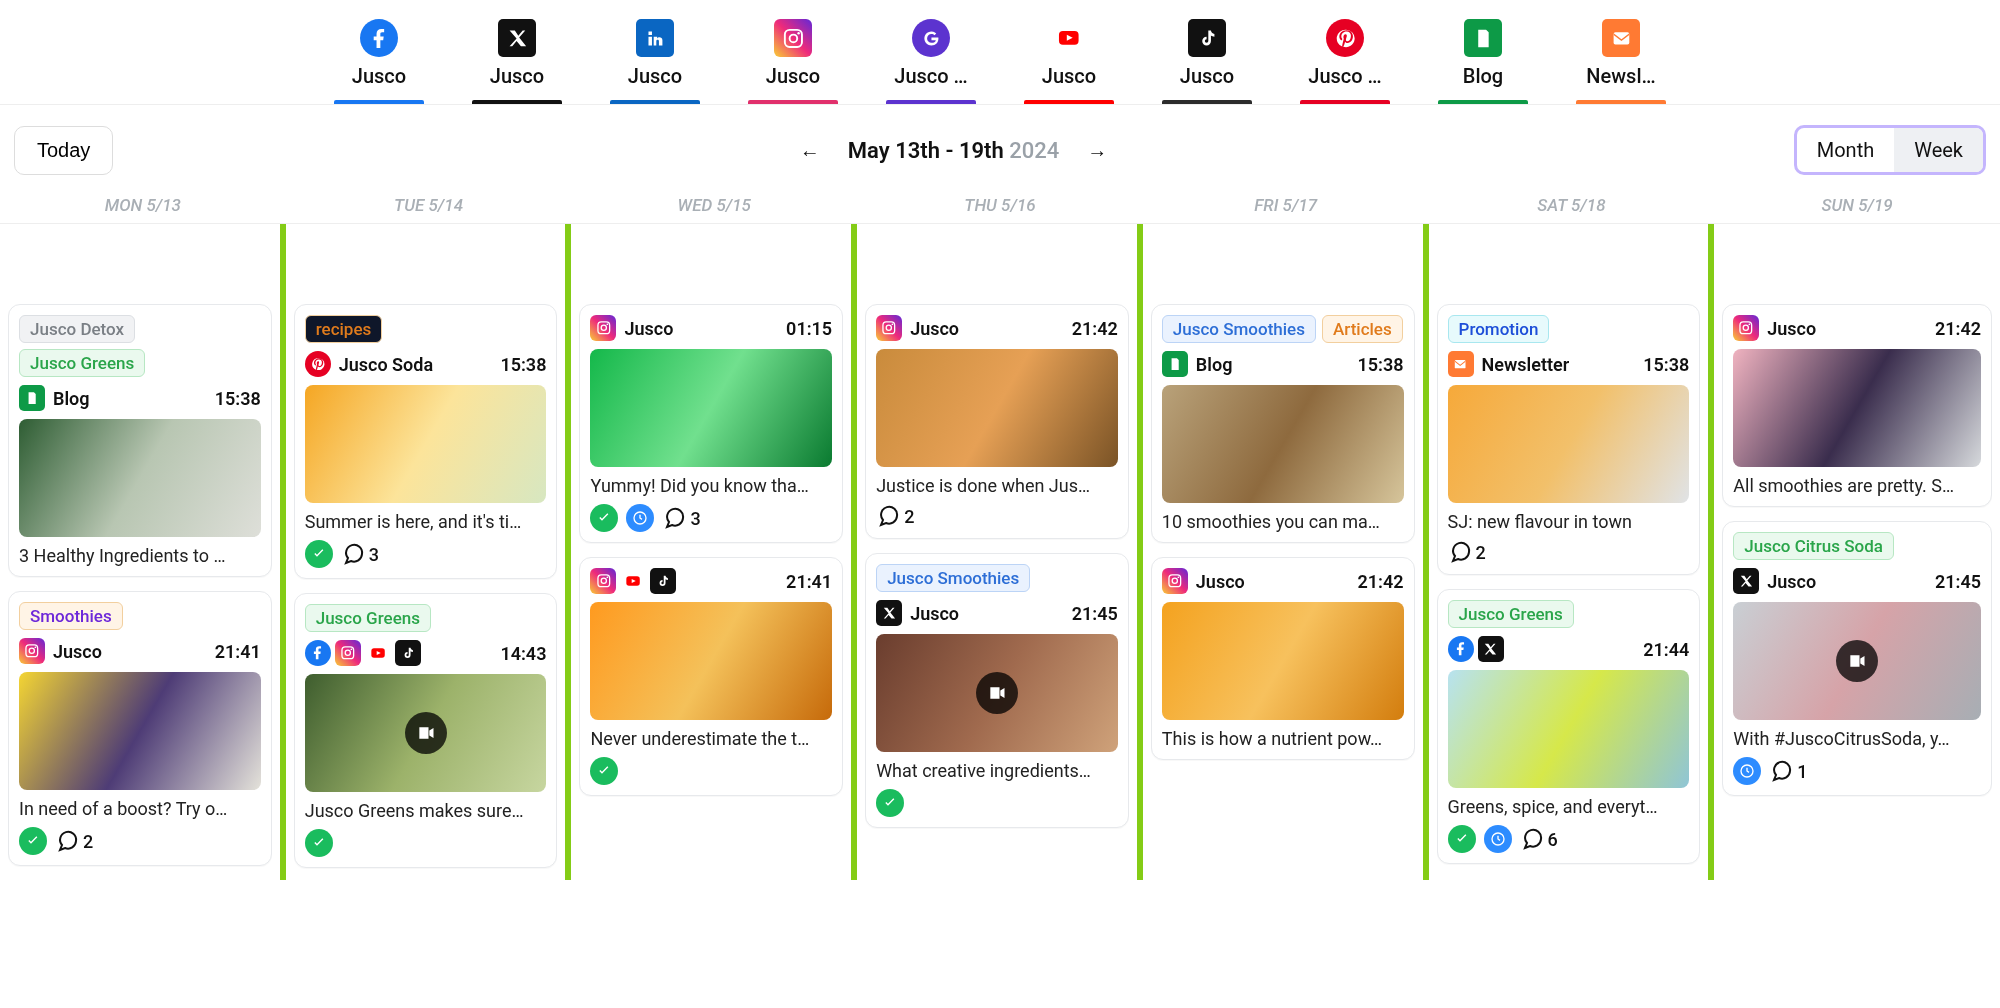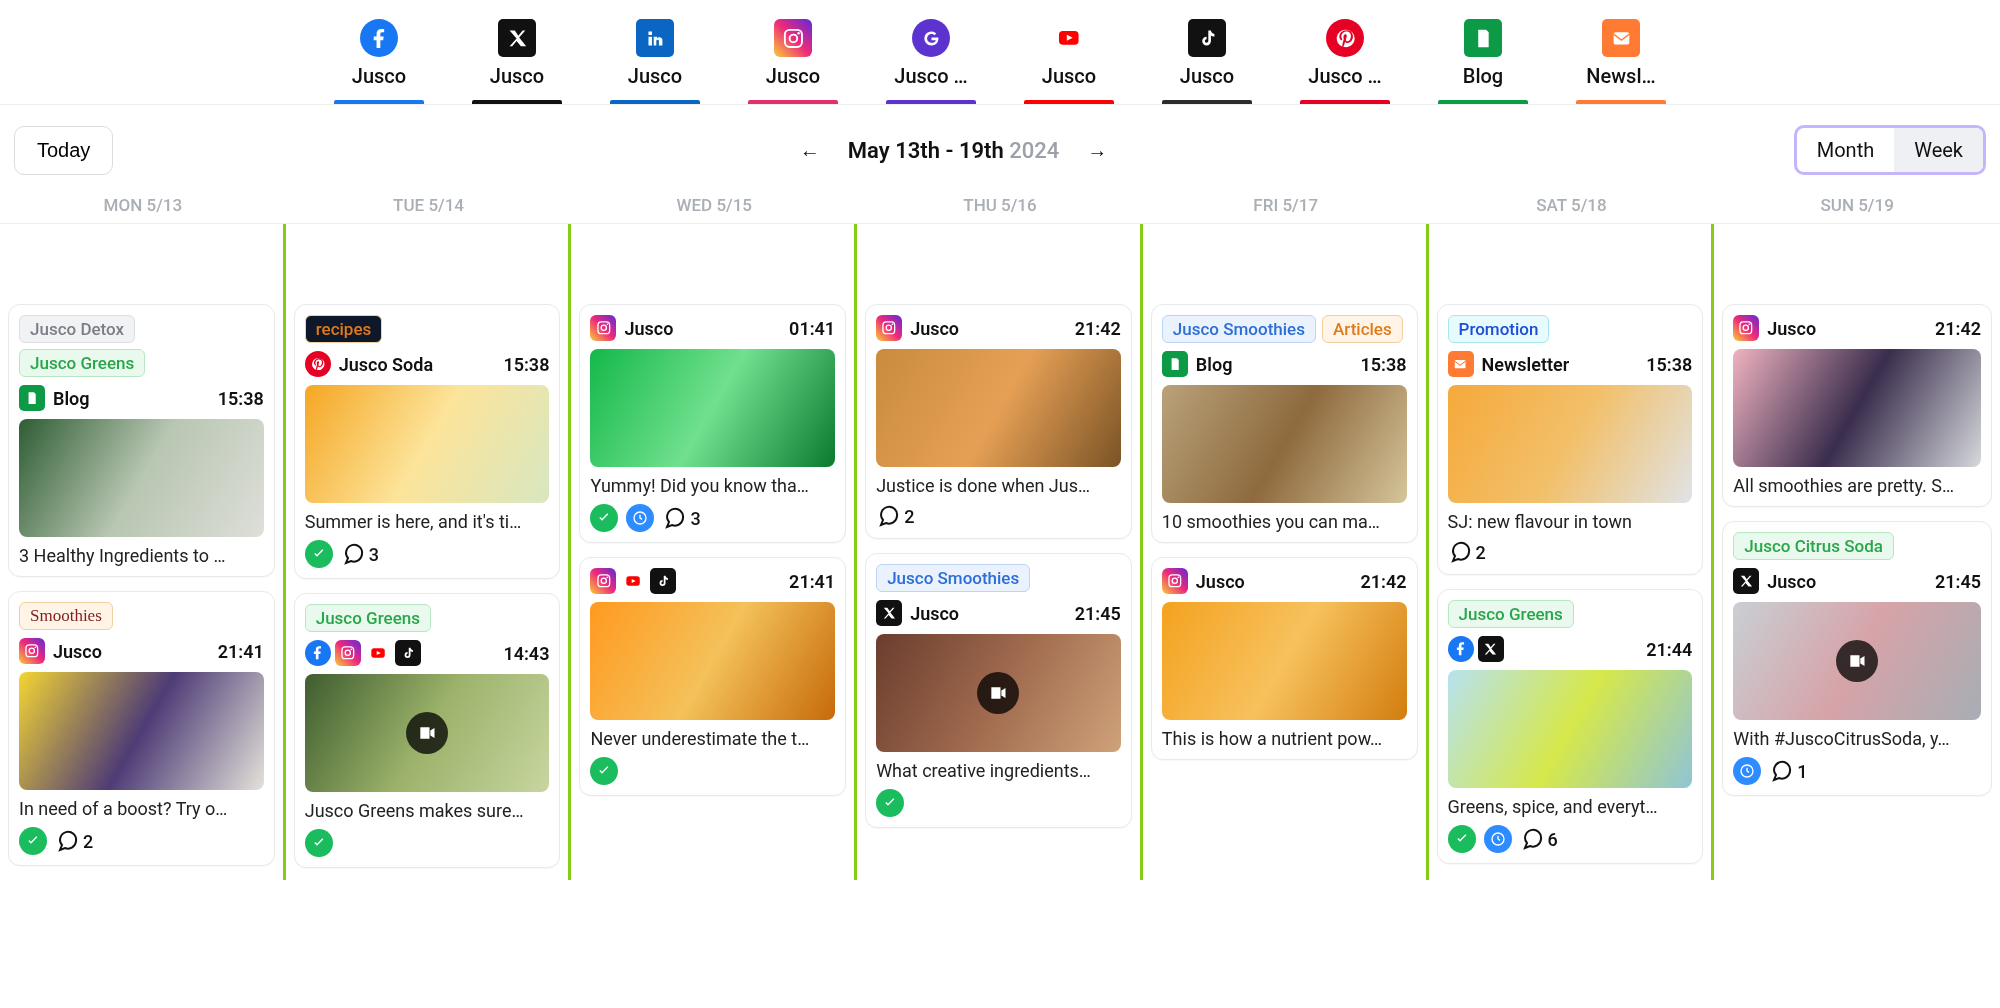--- a/index.html
+++ b/index.html
@@ -11,23 +11,23 @@
   .icon-circ { width: 40px; height: 40px; border-radius: 6px; display: flex; align-items: center; justify-content: center; }
   .ctrlbar { display: flex; align-items: center; justify-content: space-between; padding: 20px 14px 10px 14px; }
   .today-btn { border: 1px solid #ddd; background: #fff; border-radius: 10px; padding: 12px 22px; font-size: 20px; cursor: pointer; }
   .range { display: flex; align-items: center; gap: 20px; font-size: 22px; font-weight: 600; }
   .range .year { color: #9aa1a8; font-weight: 500; }
   .arrow { cursor: pointer; font-size: 20px; padding: 4px 8px; }
   .viewtoggle { display: flex; border: 3px solid #c4b5fd; border-radius: 10px; overflow: hidden; font-size: 20px; }
   .viewtoggle .seg { padding: 10px 20px; cursor: pointer; }
   .viewtoggle .seg.active { background: #eef0f3; }
   .dayheaders { display: grid; grid-template-columns: repeat(7, 1fr); padding: 10px 0 8px 0; border-bottom: 1px solid #eee; }
-  .dayheaders div { text-align: center; color: #a9afb5; font-size: 17px; font-weight: 500; }
+  .dayheaders div { text-align: center; color: #a9afb5; font-size: 17px; font-weight: 500; font-style: italic; }
   .weekgrid { display: grid; grid-template-columns: repeat(7, 1fr); }
-  .daycol { border-right: 3px solid #84cc16; padding: 80px 8px 12px 8px; min-height: 600px; display: flex; flex-direction: column; gap: 14px; }
+  .daycol { border-right: 6px solid #84cc16; padding: 80px 8px 12px 8px; min-height: 600px; display: flex; flex-direction: column; gap: 14px; }
   .daycol:last-child { border-right: none; }
   .card { background: #fff; border: 1px solid #e7e9ec; border-radius: 12px; padding: 10px; box-shadow: 0 1px 1px rgba(0,0,0,0.03); cursor: pointer; display: flex; flex-direction: column; gap: 8px; }
   .tags-row { display: flex; flex-wrap: wrap; gap: 6px; }
   .tag { font-size: 17px; padding: 3px 10px; border-radius: 6px; border: 1px solid transparent; font-weight: 500; }
   .headrow { display: flex; align-items: center; justify-content: space-between; }
   .channelrow { display: flex; align-items: center; gap: 8px; font-size: 18px; font-weight: 600; }
   .channelrow .icons { display: flex; gap: 4px; }
   .time { font-size: 18px; font-weight: 600; }
   .thumb { width: 100%; height: 118px; border-radius: 8px; background-size: cover; background-position: center; position: relative; }
   .vidbadge { position: absolute; left: 50%; top: 50%; transform: translate(-50%,-50%); width: 42px; height: 42px; background: rgba(0,0,0,0.75); border-radius: 50%; display: flex; align-items: center; justify-content: center; }
@@ -204,21 +204,21 @@
             </div>
             <span>Blog</span>
           </div>
           <span class="time">15:38</span>
         </div>
         <div class="thumb" style="background: linear-gradient(120deg, rgb(46, 93, 51) 0%, rgb(184, 198, 178) 50%, rgb(222, 223, 217) 100%);"></div>
         <div class="caption">3 Healthy Ingredients to …</div>
       </div>
       <div class="card">
         <div class="tags-row">
-          <span class="tag" style="color: #7f1d1d; background: rgb(255, 244, 230); border-color: rgb(242, 207, 158); font-family: Liberation Serif, serif;">Smoothies</span>
+          <span class="tag" style="color: #6d28d9; background: rgb(255, 244, 230); border-color: rgb(242, 207, 158);">Smoothies</span>
         </div>
         <div class="headrow">
           <div class="channelrow">
             <div class="icons">
               <div class="platicon" style="width:26px;height:26px;background:linear-gradient(45deg,#f9ce34,#ee2a7b,#6228d7);border-radius:6px">
                 <svg viewBox="0 0 24 24" width="15.6" height="15.6">
                   <rect x="3" y="3" width="18" height="18" rx="5" fill="none" stroke="#fff" stroke-width="2"></rect>
                   <circle cx="12" cy="12" r="4" fill="none" stroke="#fff" stroke-width="2"></circle>
                   <circle cx="17.5" cy="6.5" r="1.3" fill="#fff"></circle>
                 </svg>
@@ -338,21 +338,21 @@
               <div class="platicon" style="width:26px;height:26px;background:linear-gradient(45deg,#f9ce34,#ee2a7b,#6228d7);border-radius:6px">
                 <svg viewBox="0 0 24 24" width="15.6" height="15.6">
                   <rect x="3" y="3" width="18" height="18" rx="5" fill="none" stroke="#fff" stroke-width="2"></rect>
                   <circle cx="12" cy="12" r="4" fill="none" stroke="#fff" stroke-width="2"></circle>
                   <circle cx="17.5" cy="6.5" r="1.3" fill="#fff"></circle>
                 </svg>
               </div>
             </div>
             <span>Jusco</span>
           </div>
-          <span class="time">01:41</span>
+          <span class="time">01:15</span>
         </div>
         <div class="thumb" style="background: linear-gradient(120deg, rgb(20, 184, 74) 0%, rgb(113, 224, 142) 50%, rgb(10, 122, 48) 100%);"></div>
         <div class="caption">Yummy! Did you know tha…</div>
         <div class="footrow">
           <div class="dot green">
             <svg width="16" height="16" viewBox="0 0 24 24">
               <path fill="#fff" d="M9 16l-4-4 1.5-1.5L9 13l8-8L18.5 6.5z"></path>
             </svg>
           </div>
           <div class="dot blue">

